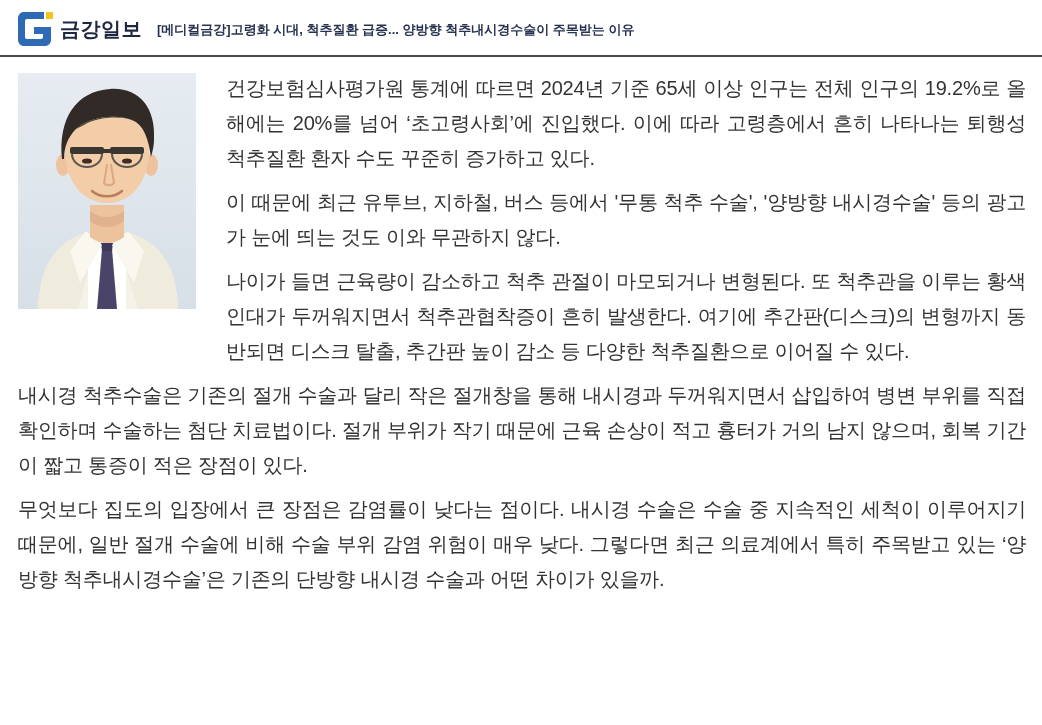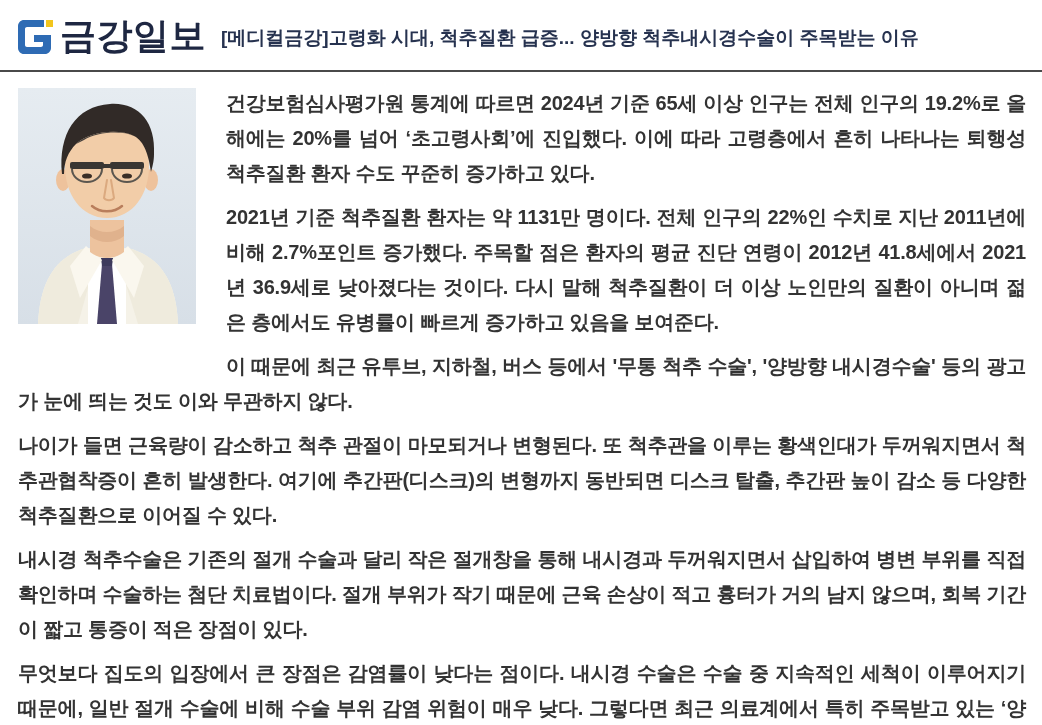--- a/index.html
+++ b/index.html
@@ -19,27 +19,27 @@
   }
   .logo {
     display: flex;
     align-items: center;
     gap: 6px;
     cursor: pointer;
     flex: 0 0 auto;
   }
   .logo svg { display: block; }
   .logo-text {
-    font-size: 36px;
+    font-size: 20px;
     font-weight: 800;
     color: #1e2742;
     letter-spacing: 0.5px;
   }
   .headline {
-    font-size: 19px;
+    font-size: 13px;
     font-weight: 700;
     color: #26324f;
     line-height: 1.25;
     padding-top: 2px;
   }
   
   .article {
     padding: 14px 16px 0 18px;
   }
   .doctor-photo {
@@ -51,21 +51,20 @@
     overflow: hidden;
   }
   .doctor-photo svg { display: block; width: 100%; height: 100%; }
   .article p {
     font-size: 20px;
     line-height: 35px;
     color: #333333;
     text-align: justify;
     margin: 0 0 9px 0;
     letter-spacing: -0.2px;
-    font-weight: bold;
   }
 </style>
 </head>
 <body>
 
 <header class="site-header">
   <div class="logo">
     <span>
       <svg width="36" height="34" viewBox="0 0 36 34" aria-hidden="true">
         <path fill="#2e6bb4" d="M26 0 H6 C2.7 0 0 2.7 0 6 v22 c0 3.3 2.7 6 6 6 h21 c3.3 0 6-2.7 6-6 V15 H16 v7 h9 v3 c0 1.1-.9 2-2 2 H9 c-1.1 0-2-.9-2-2 V9 c0-1.1 .9-2 2-2 h17 z"></path>
@@ -127,18 +126,17 @@
         <path d="M89 92 l-3 18 c2 3 8 3 10 0 l-3 -18" fill="none" stroke="#dba97f" stroke-width="2" stroke-linecap="round"></path>
 
         <path d="M74 118 c8 7 22 7 30 0" fill="none" stroke="#b97e5c" stroke-width="2.5" stroke-linecap="round"></path>
 
         <ellipse cx="62" cy="106" rx="7" ry="4" fill="#eab castle" opacity="0"></ellipse>
       </svg>
     </span>
   </figure>
 
   <p>건강보험심사평가원 통계에 따르면 2024년 기준 65세 이상 인구는 전체 인구의 19.2%로 올해에는 20%를 넘어 ‘초고령사회’에 진입했다. 이에 따라 고령층에서 흔히 나타나는 퇴행성 척추질환 환자 수도 꾸준히 증가하고 있다.</p>
-  <p>2021년 기준 척추질환 환자는 약 1131만 명이다. 전체 인구의 22%인 수치로 지난 2011년에 비해 2.7%포인트 증가했다. 주목할 점은 환자의 평균 진단 연령이 2012년 41.8세에서 2021년 36.9세로 낮아졌다는 것이다. 다시 말해 척추질환이 더 이상 노인만의 질환이 아니며 젊은 층에서도 유병률이 빠르게 증가하고 있음을 보여준다.</p>
   <p>이 때문에 최근 유투브, 지하철, 버스 등에서 '무통 척추 수술', '양방향 내시경수술' 등의 광고가 눈에 띄는 것도 이와 무관하지 않다.</p>
   <p>나이가 들면 근육량이 감소하고 척추 관절이 마모되거나 변형된다. 또 척추관을 이루는 황색인대가 두꺼워지면서 척추관협착증이 흔히 발생한다. 여기에 추간판(디스크)의 변형까지 동반되면 디스크 탈출, 추간판 높이 감소 등 다양한 척추질환으로 이어질 수 있다.</p>
   <p>내시경 척추수술은 기존의 절개 수술과 달리 작은 절개창을 통해 내시경과 두꺼워지면서 삽입하여 병변 부위를 직접 확인하며 수술하는 첨단 치료법이다. 절개 부위가 작기 때문에 근육 손상이 적고 흉터가 거의 남지 않으며, 회복 기간이 짧고 통증이 적은 장점이 있다.</p>
   <p>무엇보다 집도의 입장에서 큰 장점은 감염률이 낮다는 점이다. 내시경 수술은 수술 중 지속적인 세척이 이루어지기 때문에, 일반 절개 수술에 비해 수술 부위 감염 위험이 매우 낮다. 그렇다면 최근 의료계에서 특히 주목받고 있는 ‘양방향 척추내시경수술’은 기존의 단방향 내시경 수술과 어떤 차이가 있을까.</p>
 </article>
 
 </body></html>

